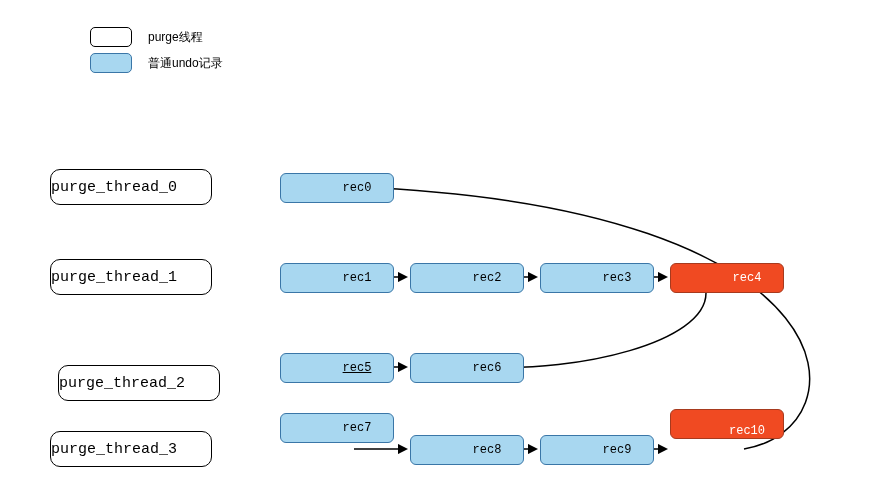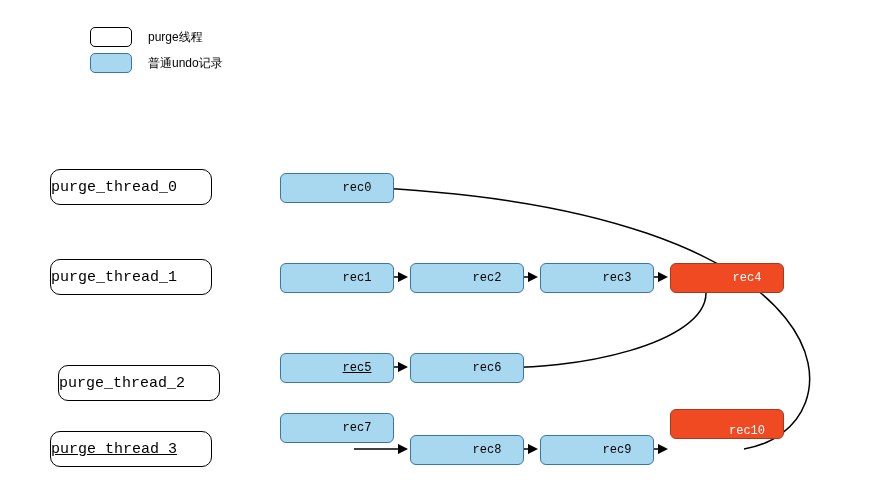--- a/index.html
+++ b/index.html
@@ -106,21 +106,21 @@
 
 <div class="thread" style="left: 50px; top: 169px;">
     <span>purge_thread_0</span>
   </div>
 <div class="thread" style="left: 50px; top: 259px;">
     <span>purge_thread_1</span>
   </div>
 <div class="thread" style="left: 50px; top: 365px; margin-left: 8px;">
     <span>purge_thread_2</span>
   </div>
-<div class="thread" style="left: 50px; top: 431px; text-decoration: underline;">
+<div class="thread" style="left: 50px; top: 431px;">
     <span>purge_thread_3</span>
   </div>
 <div class="rec blue" style="left: 280px; top: 173px;">
     <span>rec0</span>
   </div>
 <div class="rec blue" style="left: 280px; top: 263px;">
     <span>rec1</span>
   </div>
 <div class="rec blue" style="left: 410px; top: 263px;">
     <span>rec2</span>

